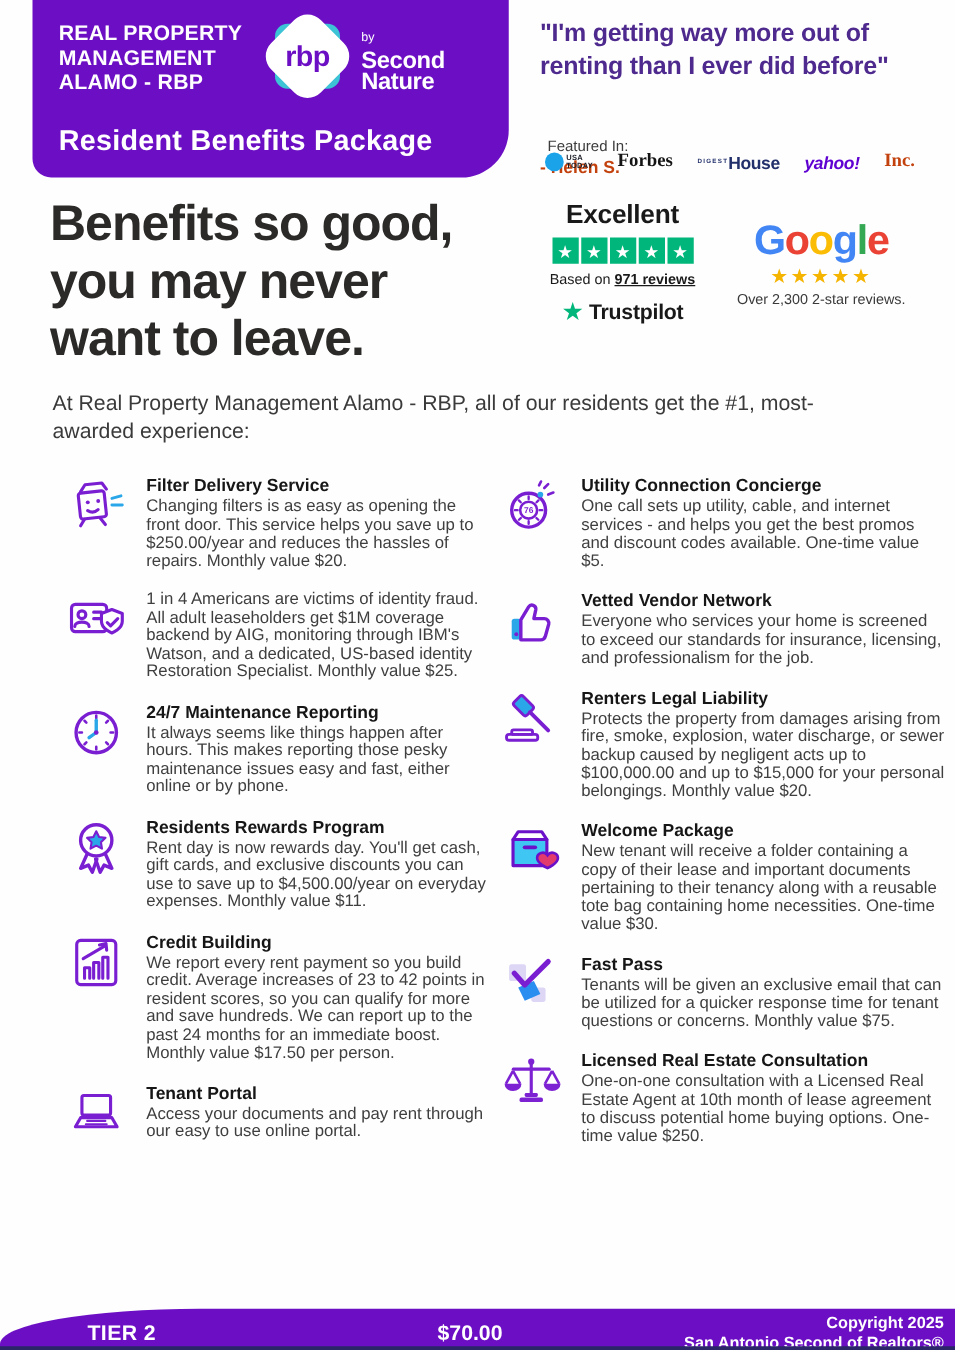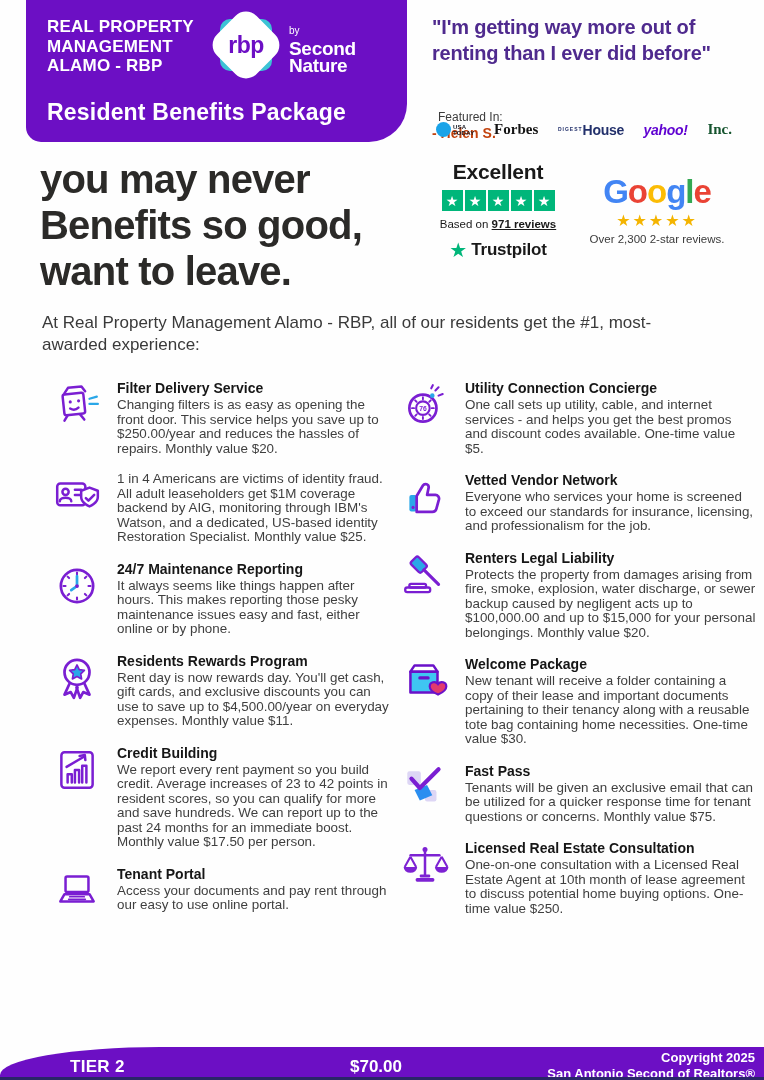--- a/index.html
+++ b/index.html
@@ -32,21 +32,21 @@
   .featured-label { position:absolute; left:438px; top:110px; font-size:12px; color:#3c3c3c; }
   .featured-row { position:absolute; left:436px; top:121px; width:296px; display:flex; align-items:center; justify-content:space-between; }
   .usat { display:flex; align-items:center; gap:2px; }
   .usat-circle { width:15px; height:15px; border-radius:50%; background:#1aa3e8; display:inline-block; }
   .usat-text { font-size:6px; font-weight:bold; color:#20222b; line-height:6px; letter-spacing:.2px; }
   .forbes { font-family:"Liberation Serif", serif; font-weight:bold; font-size:15px; color:#141414; }
   .house-wrap { display:inline-flex; flex-direction:row; align-items:center; line-height:1; }
   .house-small { font-size:5px; font-weight:bold; letter-spacing:1px; color:#22306b; }
   .house-main { font-size:14px; font-weight:bold; color:#22306b; letter-spacing:-.3px; }
   .yahoo { font-size:14px; font-weight:bold; font-style:italic; color:#5f01d1; letter-spacing:-.3px; }
-  .inc { font-family:"Liberation Serif", serif; font-weight:bold; font-size:15px; color:#14532d; }
+  .inc { font-family:"Liberation Serif", serif; font-weight:bold; font-size:15px; color:#c2410c; }
 
   
   .tp-block { position:absolute; left:428px; top:160px; width:140px; text-align:center; }
   .tp-excellent { font-size:21px; font-weight:bold; color:#191919; letter-spacing:-.2px; }
   .tp-stars { display:flex; gap:2px; justify-content:center; margin:6px 0 7px; }
   .tp-star { width:21px; height:21px; background:#00b67a; color:#fff; font-size:14px; display:flex; align-items:center; justify-content:center; }
   .tp-based { font-size:11.5px; color:#191919; }
   .tp-based b { text-decoration:underline; }
   .tp-logo { margin-top:10px; display:flex; align-items:center; justify-content:center; gap:4px; }
   .tp-logo-star { color:#00b67a; font-size:20px; line-height:20px; }
@@ -150,22 +150,22 @@
 
   <div class="g-block">
     <div class="g-word">
       <span class="g-blue">G</span><span class="g-red">o</span><span class="g-yellow">o</span><span class="g-blue">g</span><span class="g-green">l</span><span class="g-red">e</span>
     </div>
     <div class="g-stars">★★★★★</div>
     <div class="g-caption">Over 2,300 2-star reviews.</div>
   </div>
 
   <div class="headline">
+    <div>Benefits so good,</div>
     <div>you may never</div>
-    <div>Benefits so good,</div>
     <div>want to leave.</div>
   </div>
 
   <div class="intro">At Real Property Management Alamo - RBP, all of our residents get the #1, most-awarded experience:</div>
 
   <div class="col col-left">
 
     <div class="benefit">
       <svg class="bicon" viewBox="0 0 48 48">
         <g stroke="#7a1ed2" stroke-width="2.4" fill="none" stroke-linecap="round" stroke-linejoin="round">

